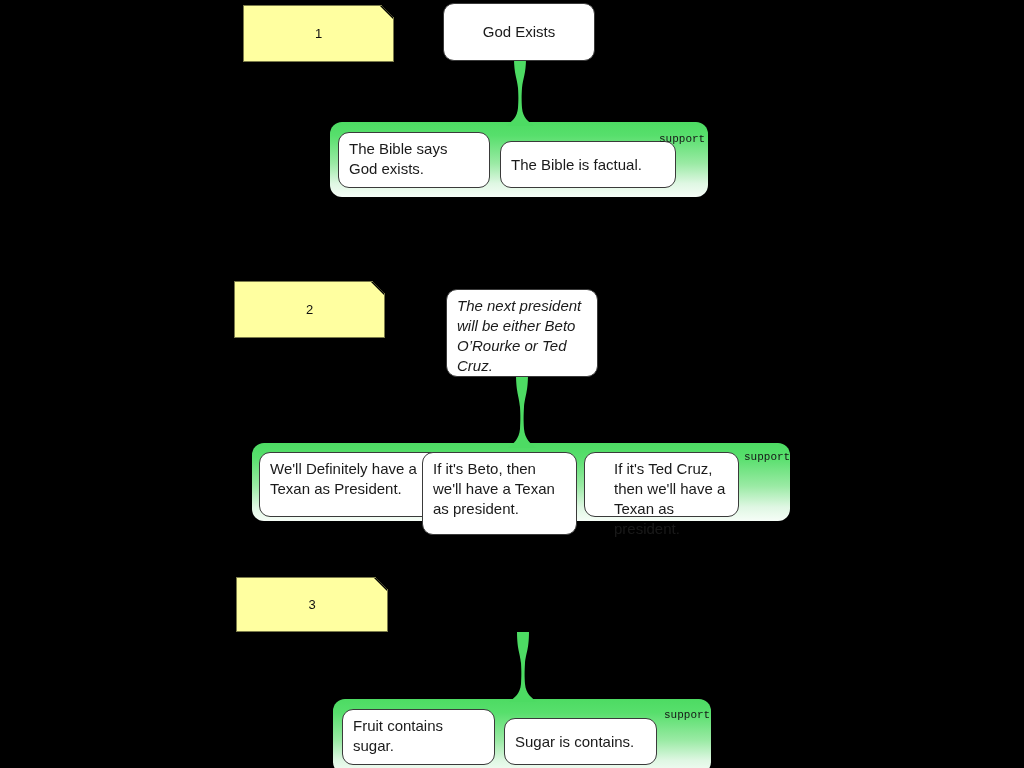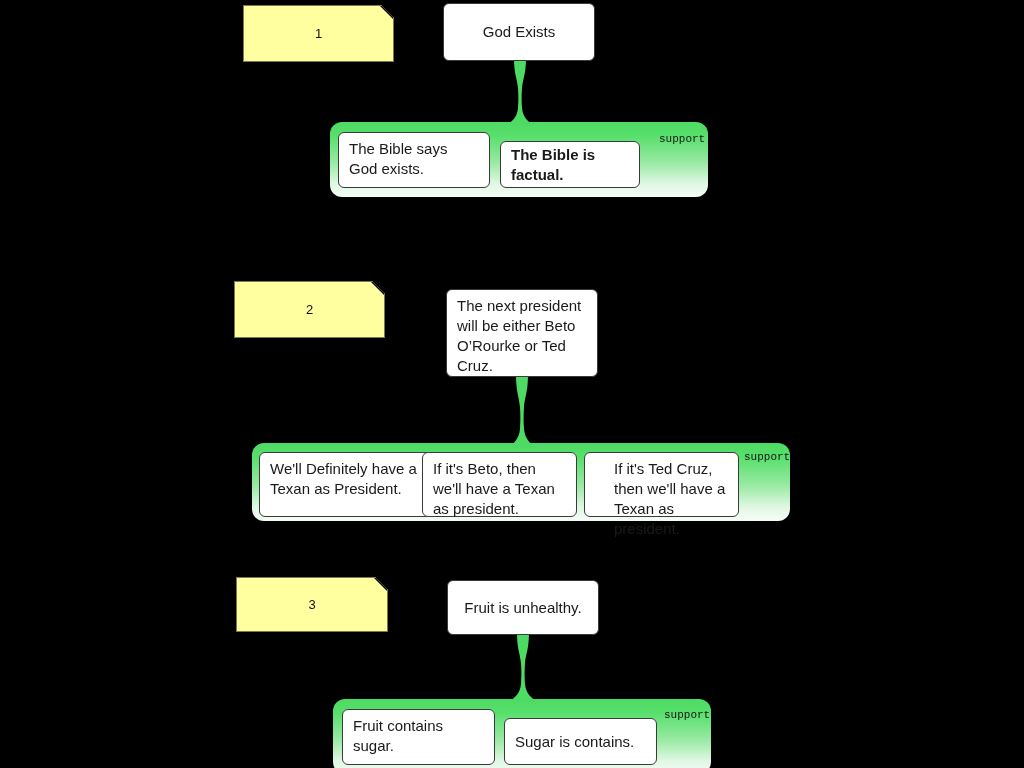--- a/index.html
+++ b/index.html
@@ -52,21 +52,21 @@
     z-index: 2;
     font-size: 13px;
     line-height: 1;
   }
 
   
   .claim {
     position: absolute;
     background: #ffffff;
     border: 1px solid #3a3a3a;
-    border-radius: 6px;
+    border-radius: 11px;
     box-sizing: border-box;
     color: #1a1a1a;
     font-size: 15px;
     line-height: 20px;
     padding: 6px 10px;
     display: flex;
     align-items: center;
     z-index: 3;
   }
   .claim.center {
@@ -131,63 +131,60 @@
   </div>
 
   <div class="support-panel" style="left:330px; top:122px; width:378px; height:75px;">
   </div>
   <span class="support-label" style="left:659px; top:134px;">support</span>
 
   <div class="claim left top" style="left:338px; top:132px; width:152px; height:56px;justify-content:flex-end;">
     <span>The Bible says God exists.</span>
   </div>
 
-  <div class="claim left" style="left:500px; top:141px; width:140px; height:47px;font-weight:bold;">
+  <div class="claim left" style="left:500px; top:141px; width:176px; height:47px;">
     <span>The Bible is factual.</span>
   </div>
 
   <div class="note" style="left:234px; top:281px; width:151px; height:57px;">
     <span class="fold"></span>
     <span class="note-label">2</span>
   </div>
 
-  <div class="claim left top" style="left:446px; top:289px; width:152px; height:88px;">
+  <div class="claim left top" style="left:446px; top:289px; width:152px; height:88px;font-style:italic;">
     <span>The next president will be either Beto O’Rourke or Ted Cruz.</span>
   </div>
 
   <div class="connector" style="left:507px; top:374px; width:30px; height:74px;">
     <svg viewBox="0 0 30 74" preserveAspectRatio="none" aria-hidden="true">
       <path d="M9 0 C9 18 12 22 13 33 C13.5 42 13.5 46 13 55 C12 65 7 69 1 74 L29 74 C23 69 18 65 17 55 C16.5 46 16.5 42 17 33 C18 22 21 18 21 0 Z" fill="#4ddb63"></path>
     </svg>
   </div>
 
   <div class="support-panel" style="left:252px; top:443px; width:538px; height:78px;">
   </div>
   <span class="support-label" style="left:744px; top:452px;">support</span>
 
   <div class="claim left top" style="left:259px; top:452px; width:184px; height:65px;">
     <span>We'll Definitely have a Texan as President.</span>
   </div>
 
-  <div class="claim left top" style="left:422px; top:452px; width:155px; height:65px;">
+  <div class="claim left top" style="left:422px; top:452px; width:155px; height:83px;">
     <span>If it's Beto, then we'll have a Texan as president.</span>
   </div>
 
   <div class="claim left top" style="left:584px; top:452px; width:155px; height:65px;padding-left:29px;">
     <span>If it's Ted Cruz, then we'll have a Texan as president.</span>
   </div>
 
   <div class="note" style="left:236px; top:577px; width:152px; height:55px;">
     <span class="fold"></span>
     <span class="note-label">3</span>
   </div>
 
-  <div class="claim center" style="left:447px; top:580px; width:152px; height:55px;">
-    <span>Fruit is unhealthy.</span>
-  </div>
 
   <div class="connector" style="left:508px; top:632px; width:30px; height:70px;">
     <svg viewBox="0 0 30 70" preserveAspectRatio="none" aria-hidden="true">
       <path d="M9 0 C9 17 12 21 13 31 C13.5 40 13.5 44 13 52 C12 62 7 65 1 70 L29 70 C23 65 18 62 17 52 C16.5 44 16.5 40 17 31 C18 21 21 17 21 0 Z" fill="#4ddb63"></path>
     </svg>
   </div>
 
   <div class="support-panel" style="left:333px; top:699px; width:378px; height:75px;">
   </div>
   <span class="support-label" style="left:664px; top:710px;">support</span>

